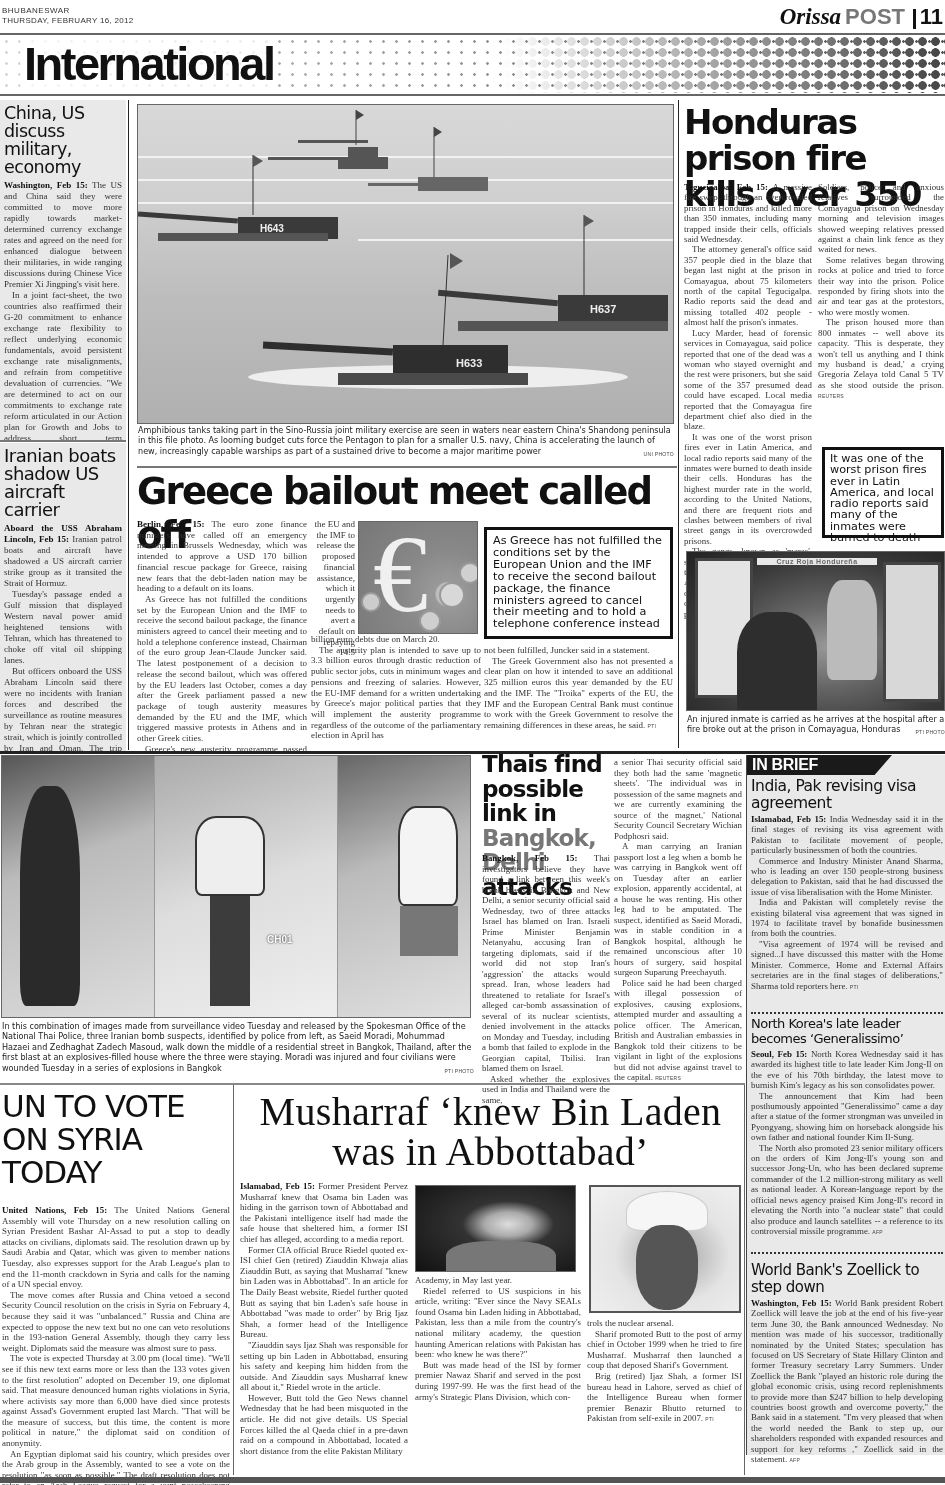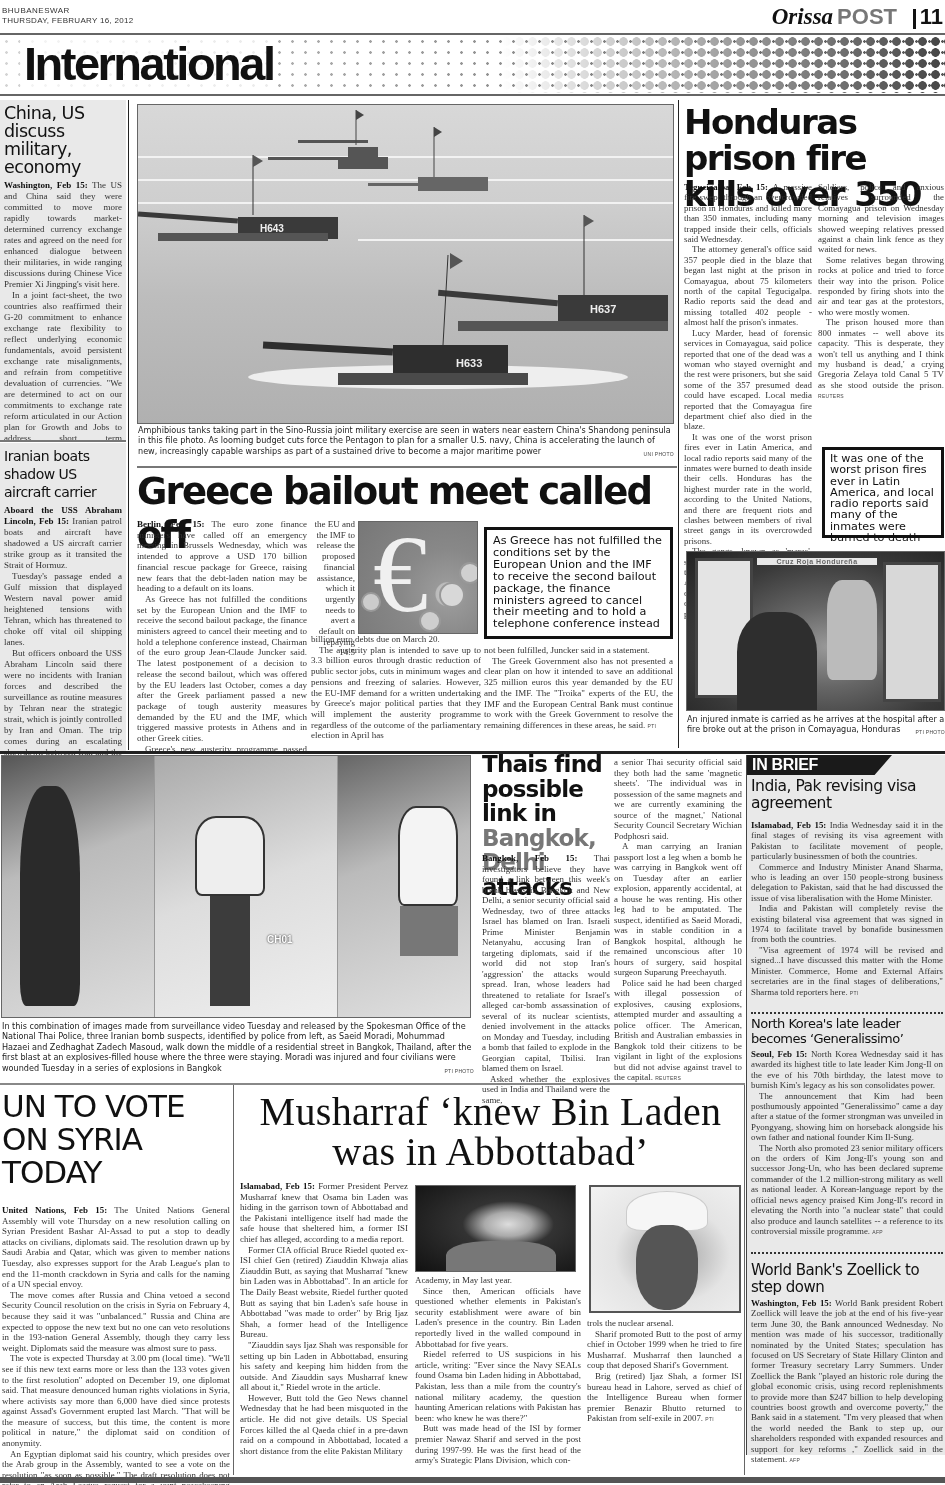--- a/index.html
+++ b/index.html
@@ -21,21 +21,21 @@
 .pullquote{border:3px solid #111;border-top-width:3px;font-family:"DejaVu Sans",sans-serif;color:#111;font-size:11.2px;line-height:12.2px;padding:4px 8px;background:#fff}
 .photo{background:#888;overflow:hidden;border:1px solid #666}
 .rule-dots{border-top:2px dotted #333}
 </style>
 </head>
 <body>
 
 <div class="abs" style="left:0;top:0;width:945px;height:100px">
   <div class="abs sans" style="left:2px;top:6px;font-size:8px;letter-spacing:.5px;color:#333">BHUBANESWAR</div>
   <div class="abs sans" style="left:2px;top:16px;font-size:8px;letter-spacing:.3px;color:#333">THURSDAY, FEBRUARY 16, 2012</div>
-  <div class="abs" style="right:48px;top:4px;height:26px;display:flex;align-items:flex-start">
+  <div class="abs" style="right:40px;top:4px;height:26px;display:flex;align-items:flex-start">
     <span class="serif" style="font-style:italic;font-weight:bold;font-size:23px;color:#111">Orissa</span>
     <span class="sans" style="font-weight:bold;font-size:22px;color:#777;margin-left:4px">POST</span>
   </div>
   <div class="abs" style="right:29px;top:9px;width:3px;height:20px;background:#111"></div>
   <div class="abs sans" style="right:2px;top:4px;font-size:22px;font-weight:bold;color:#111">11</div>
   <div class="abs" style="left:0;top:33px;width:945px;height:2px;background:#666"></div>
   <div class="abs" style="left:0;top:36px;width:945px;height:57px;background-image:radial-gradient(circle,#555 0,#555 var(--r),transparent calc(var(--r) + .6px));background-size:13px 11px;--r:1px;-webkit-mask-image:linear-gradient(90deg,rgba(0,0,0,.25),#000);mask-image:linear-gradient(90deg,rgba(0,0,0,.25),#000)"></div>
   <div class="abs" style="left:500px;top:36px;width:445px;height:57px;background-image:radial-gradient(circle,#444 0,#444 4px,transparent 4.6px);background-size:13px 11px;-webkit-mask-image:linear-gradient(90deg,transparent,#000);mask-image:linear-gradient(90deg,transparent,#000)"></div>
   <div class="abs sans" style="left:20px;top:37px;font-size:47px;font-weight:bold;letter-spacing:-2.5px;color:#111;background:rgba(255,255,255,.75);padding:0 4px;line-height:54px;text-shadow:1px 1px 0 #fff">International</div>
   <div class="abs" style="left:0;top:94px;width:945px;height:2px;background:#666"></div>
@@ -44,21 +44,21 @@
 <div class="abs gray-panel" style="left:0;top:100px;width:126px;height:340px;padding:4px 4px">
   <div class="hl-sans" style="font-size:17.5px;line-height:18px;margin-bottom:4px">China, US discuss military, economy</div>
   <div class="body-text" style="font-size:9px;line-height:11px">
     <p><span class="dateline">Washington, Feb 15:</span> <span>The US and China said they were committed to move more rapidly towards market-determined currency exchange rates and agreed on the need for enhanced dialogue between their militaries, in wide ranging discussions during Chinese Vice Premier Xi Jingping's visit here.</span></p>
     <p><span>In a joint fact-sheet, the two countries also reaffirmed their G-20 commitment to enhance exchange rate flexibility to reflect underlying economic fundamentals, avoid persistent exchange rate misalignments, and refrain from competitive devaluation of currencies. "We are determined to act on our commitments to exchange rate reform articulated in our Action plan for Growth and Jobs to address short term vulnerabilities and restoring financial stability and strengthen the medium-term foundations for growth," the fact sheet said.</span> <span class="credit" style="float:none">PTI</span></p>
   </div>
 </div>
 <div class="abs" style="left:0;top:440px;width:126px;height:2px;background:#777"></div>
 
 <div class="abs gray-panel" style="left:0;top:443px;width:126px;height:308px;padding:4px 4px">
-  <div class="hl-sans" style="font-size:14px;line-height:18px;margin-bottom:4px">Iranian boats shadow US aircraft carrier</div>
+  <div class="hl-sans" style="font-size:18px;line-height:18px;margin-bottom:4px">Iranian boats shadow US aircraft carrier</div>
   <div class="body-text" style="font-size:9px;line-height:11px">
     <p><span class="dateline">Aboard the USS Abraham Lincoln, Feb 15:</span> <span>Iranian patrol boats and aircraft have shadowed a US aircraft carrier strike group as it transited the Strait of Hormuz.</span></p>
     <p><span>Tuesday's passage ended a Gulf mission that displayed Western naval power amid heightened tensions with Tehran, which has threatened to choke off vital oil shipping lanes.</span></p>
     <p><span>But officers onboard the USS Abraham Lincoln said there were no incidents with Iranian forces and described the surveillance as routine measures by Tehran near the strategic strait, which is jointly controlled by Iran and Oman. The trip comes during an escalating showdown between Iran and the West over the Islamic Republic's nuclear programme.</span> <span class="credit" style="float:none">AP</span></p>
   </div>
 </div>
 <div class="abs" style="left:128px;top:100px;width:1px;height:650px;background:#222"></div>
 
 <div class="abs photo" style="left:137px;top:104px;width:537px;height:320px;background:linear-gradient(180deg,#d8d8d8 0%,#cfcfcf 30%,#bdbdbd 60%,#b0b0b0 100%)">
   <svg width="537" height="320" viewBox="0 0 537 320">
@@ -211,21 +211,21 @@
   <p style="text-indent:0"><span>a senior Thai security official said they both had the same 'magnetic sheets'. 'The individual was in possession of the same magnets and we are currently examining the source of the magnet,' National Security Council Secretary Wichian Podphosri said.</span></p>
   <p><span>A man carrying an Iranian passport lost a leg when a bomb he was carrying in Bangkok went off on Tuesday after an earlier explosion, apparently accidental, at a house he was renting. His other leg had to be amputated. The suspect, identified as Saeid Moradi, was in stable condition in a Bangkok hospital, although he remained unconscious after 10 hours of surgery, said hospital surgeon Suparung Preechayuth.</span></p>
   <p><span>Police said he had been charged with illegal possession of explosives, causing explosions, attempted murder and assaulting a police officer. The American, British and Australian embassies in Bangkok told their citizens to be vigilant in light of the explosions but did not advise against travel to the capital.</span> <span class="credit" style="float:none">REUTERS</span></p>
 </div>
 
 <div class="abs gray-panel" style="left:746px;top:755px;width:199px;height:700px;border-left:1px solid #444">
   <div class="abs" style="left:0;top:0;width:145px;height:20px;background:#1a1a1a;clip-path:polygon(0 0,100% 0,88% 100%,0 100%)">
     <span class="sans" style="display:block;color:#fff;font-weight:bold;font-size:16px;line-height:20px;padding-left:5px;letter-spacing:-.3px">IN BRIEF</span>
   </div>
   <div class="abs" style="left:4px;top:23px;width:192px">
-    <div class="hl-sans" style="font-size:15.5px;line-height:16.5px;margin-bottom:9px">India, Pak revising visa agreement</div>
+    <div class="hl-sans" style="font-size:15.5px;line-height:16.5px;margin-bottom:3px">India, Pak revising visa agreement</div>
     <div class="body-text" style="font-size:8.9px;line-height:10.4px">
       <p><span class="dateline">Islamabad, Feb 15:</span> <span>India Wednesday said it in the final stages of revising its visa agreement with Pakistan to facilitate movement of people, particularly businessmen of both the countries.</span></p>
       <p><span>Commerce and Industry Minister Anand Sharma, who is leading an over 150 people-strong business delegation to Pakistan, said that he had discussed the issue of visa liberalisation with the Home Minister.</span></p>
       <p><span>India and Pakistan will completely revise the existing bilateral visa agreement that was signed in 1974 to facilitate travel by bonafide businessmen from both the countries.</span></p>
       <p><span>"Visa agreement of 1974 will be revised and signed...I have discussed this matter with the Home Minister. Commerce, Home and External Affairs secretaries are in the final stages of deliberations," Sharma told reporters here.</span> <span class="credit" style="float:none">PTI</span></p>
     </div>
   </div>
   <div class="abs rule-dots" style="left:4px;top:257px;width:192px"></div>
   <div class="abs" style="left:4px;top:262px;width:192px">
     <div class="hl-sans" style="font-size:13px;line-height:14.5px;margin-bottom:3px">North Korea's late leader becomes ‘Generalissimo’</div>
@@ -266,21 +266,20 @@
 </div>
 <div class="abs photo" style="left:415px;top:1185px;width:161px;height:87px;background:radial-gradient(ellipse at 58% 45%,#ddd 0,#aaa 18%,#333 35%,#111 100%)">
   <div class="abs" style="left:30px;top:55px;width:110px;height:35px;background:#777;border-radius:40% 40% 0 0"></div>
 </div>
 <div class="abs photo" style="left:589px;top:1185px;width:152px;height:128px;background:radial-gradient(ellipse at 55% 55%,#999 0,#bbb 20%,#e4e4e4 50%,#f2f2f2 100%);border:2px solid #555">
   <div class="abs" style="left:35px;top:4px;width:82px;height:40px;background:#f6f6f6;border-radius:50% 50% 20% 20%;border:1px solid #ccc"></div>
   <div class="abs" style="left:45px;top:38px;width:62px;height:85px;background:#555;border-radius:40% 40% 45% 45%"></div>
 </div>
 <div class="abs body-text" style="left:415px;top:1275px;width:166px;font-size:8.9px;line-height:10.6px">
   <p style="text-indent:0"><span>Academy, in May last year.</span></p>
-  <p><span>Since then, American officials have questioned whether elements in Pakistan's security establishment were aware of bin Laden's presence in the country. Bin Laden reportedly lived in the walled compound in Abbottabad for five years.</span></p>
   <p><span>Riedel referred to US suspicions in his article, writing: "Ever since the Navy SEALs found Osama bin Laden hiding in Abbottabad, Pakistan, less than a mile from the country's national military academy, the question haunting American relations with Pakistan has been: who knew he was there?"</span></p>
   <p><span>Butt was made head of the ISI by former premier Nawaz Sharif and served in the post during 1997-99. He was the first head of the army's Strategic Plans Division, which con-</span></p>
 </div>
 <div class="abs body-text" style="left:587px;top:1318px;width:155px;font-size:8.9px;line-height:10.6px">
   <p style="text-indent:0"><span>trols the nuclear arsenal.</span></p>
   <p><span>Sharif promoted Butt to the post of army chief in October 1999 when he tried to fire Musharraf. Musharraf then launched a coup that deposed Sharif's Government.</span></p>
   <p><span>Brig (retired) Ijaz Shah, a former ISI bureau head in Lahore, served as chief of the Intelligence Bureau when former premier Benazir Bhutto returned to Pakistan from self-exile in 2007.</span> <span class="credit" style="float:none">PTI</span></p>
 </div>
 <div class="abs" style="left:744px;top:1085px;width:1px;height:390px;background:#666"></div>
 

